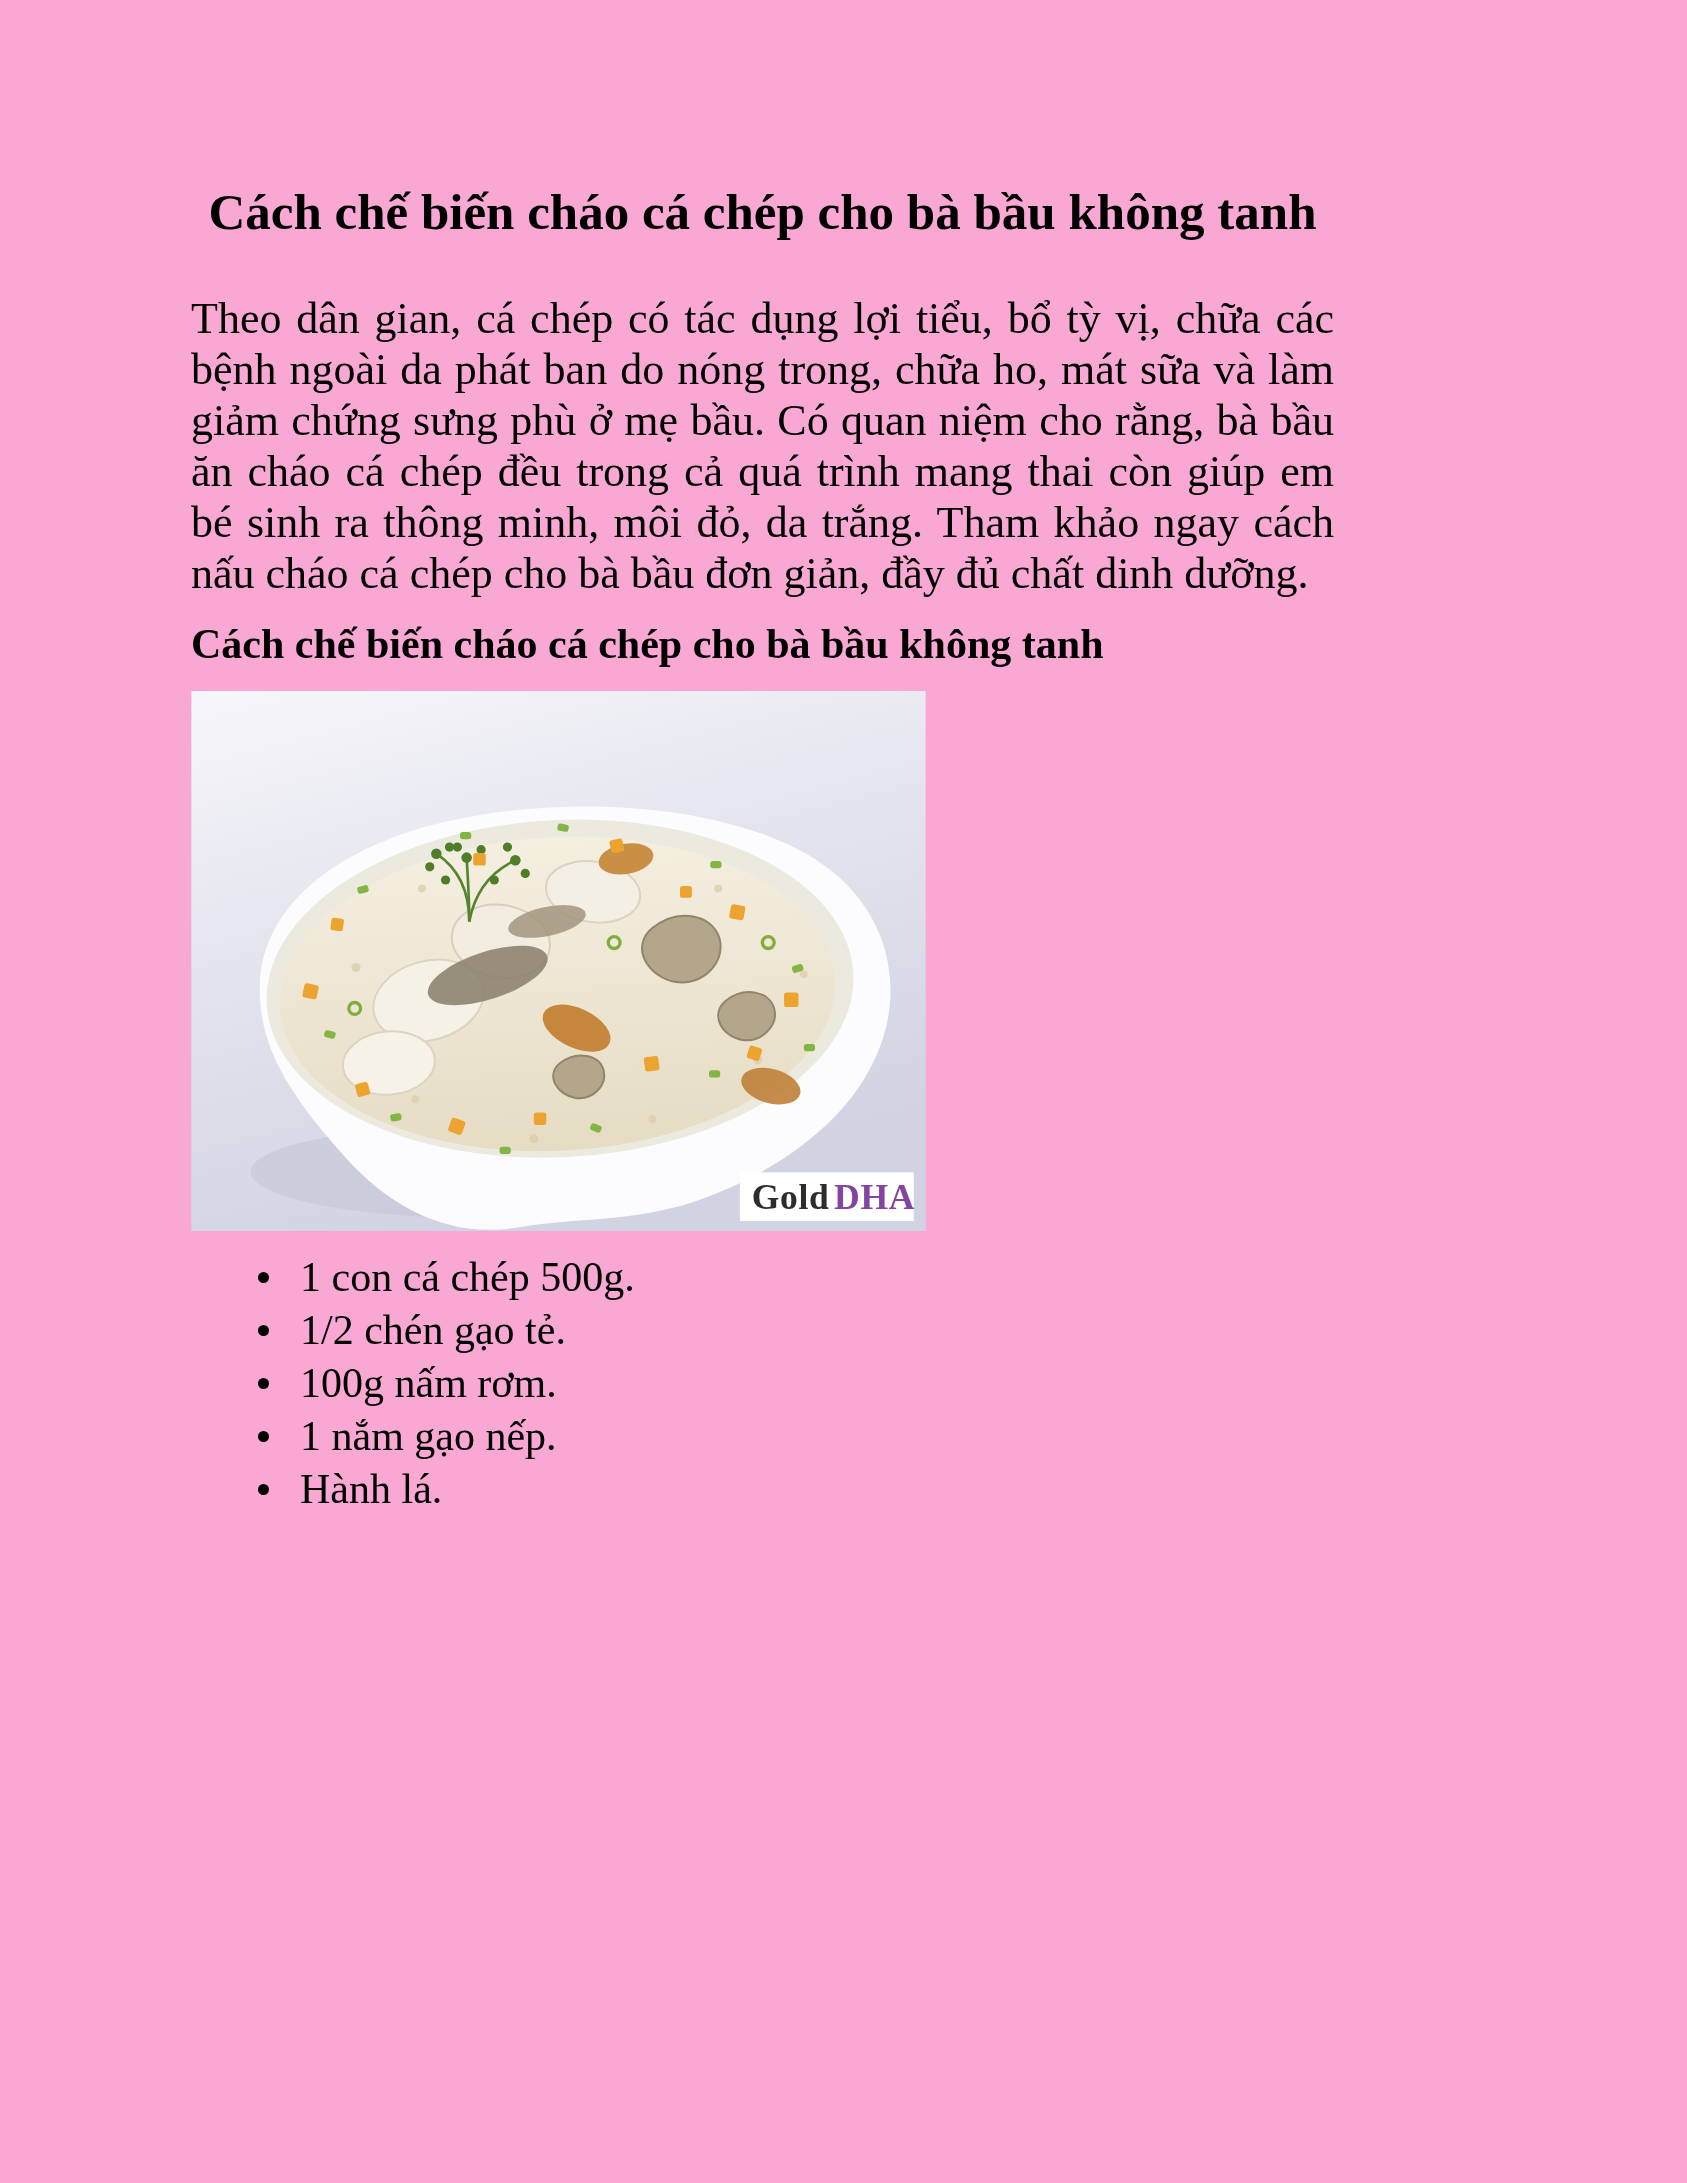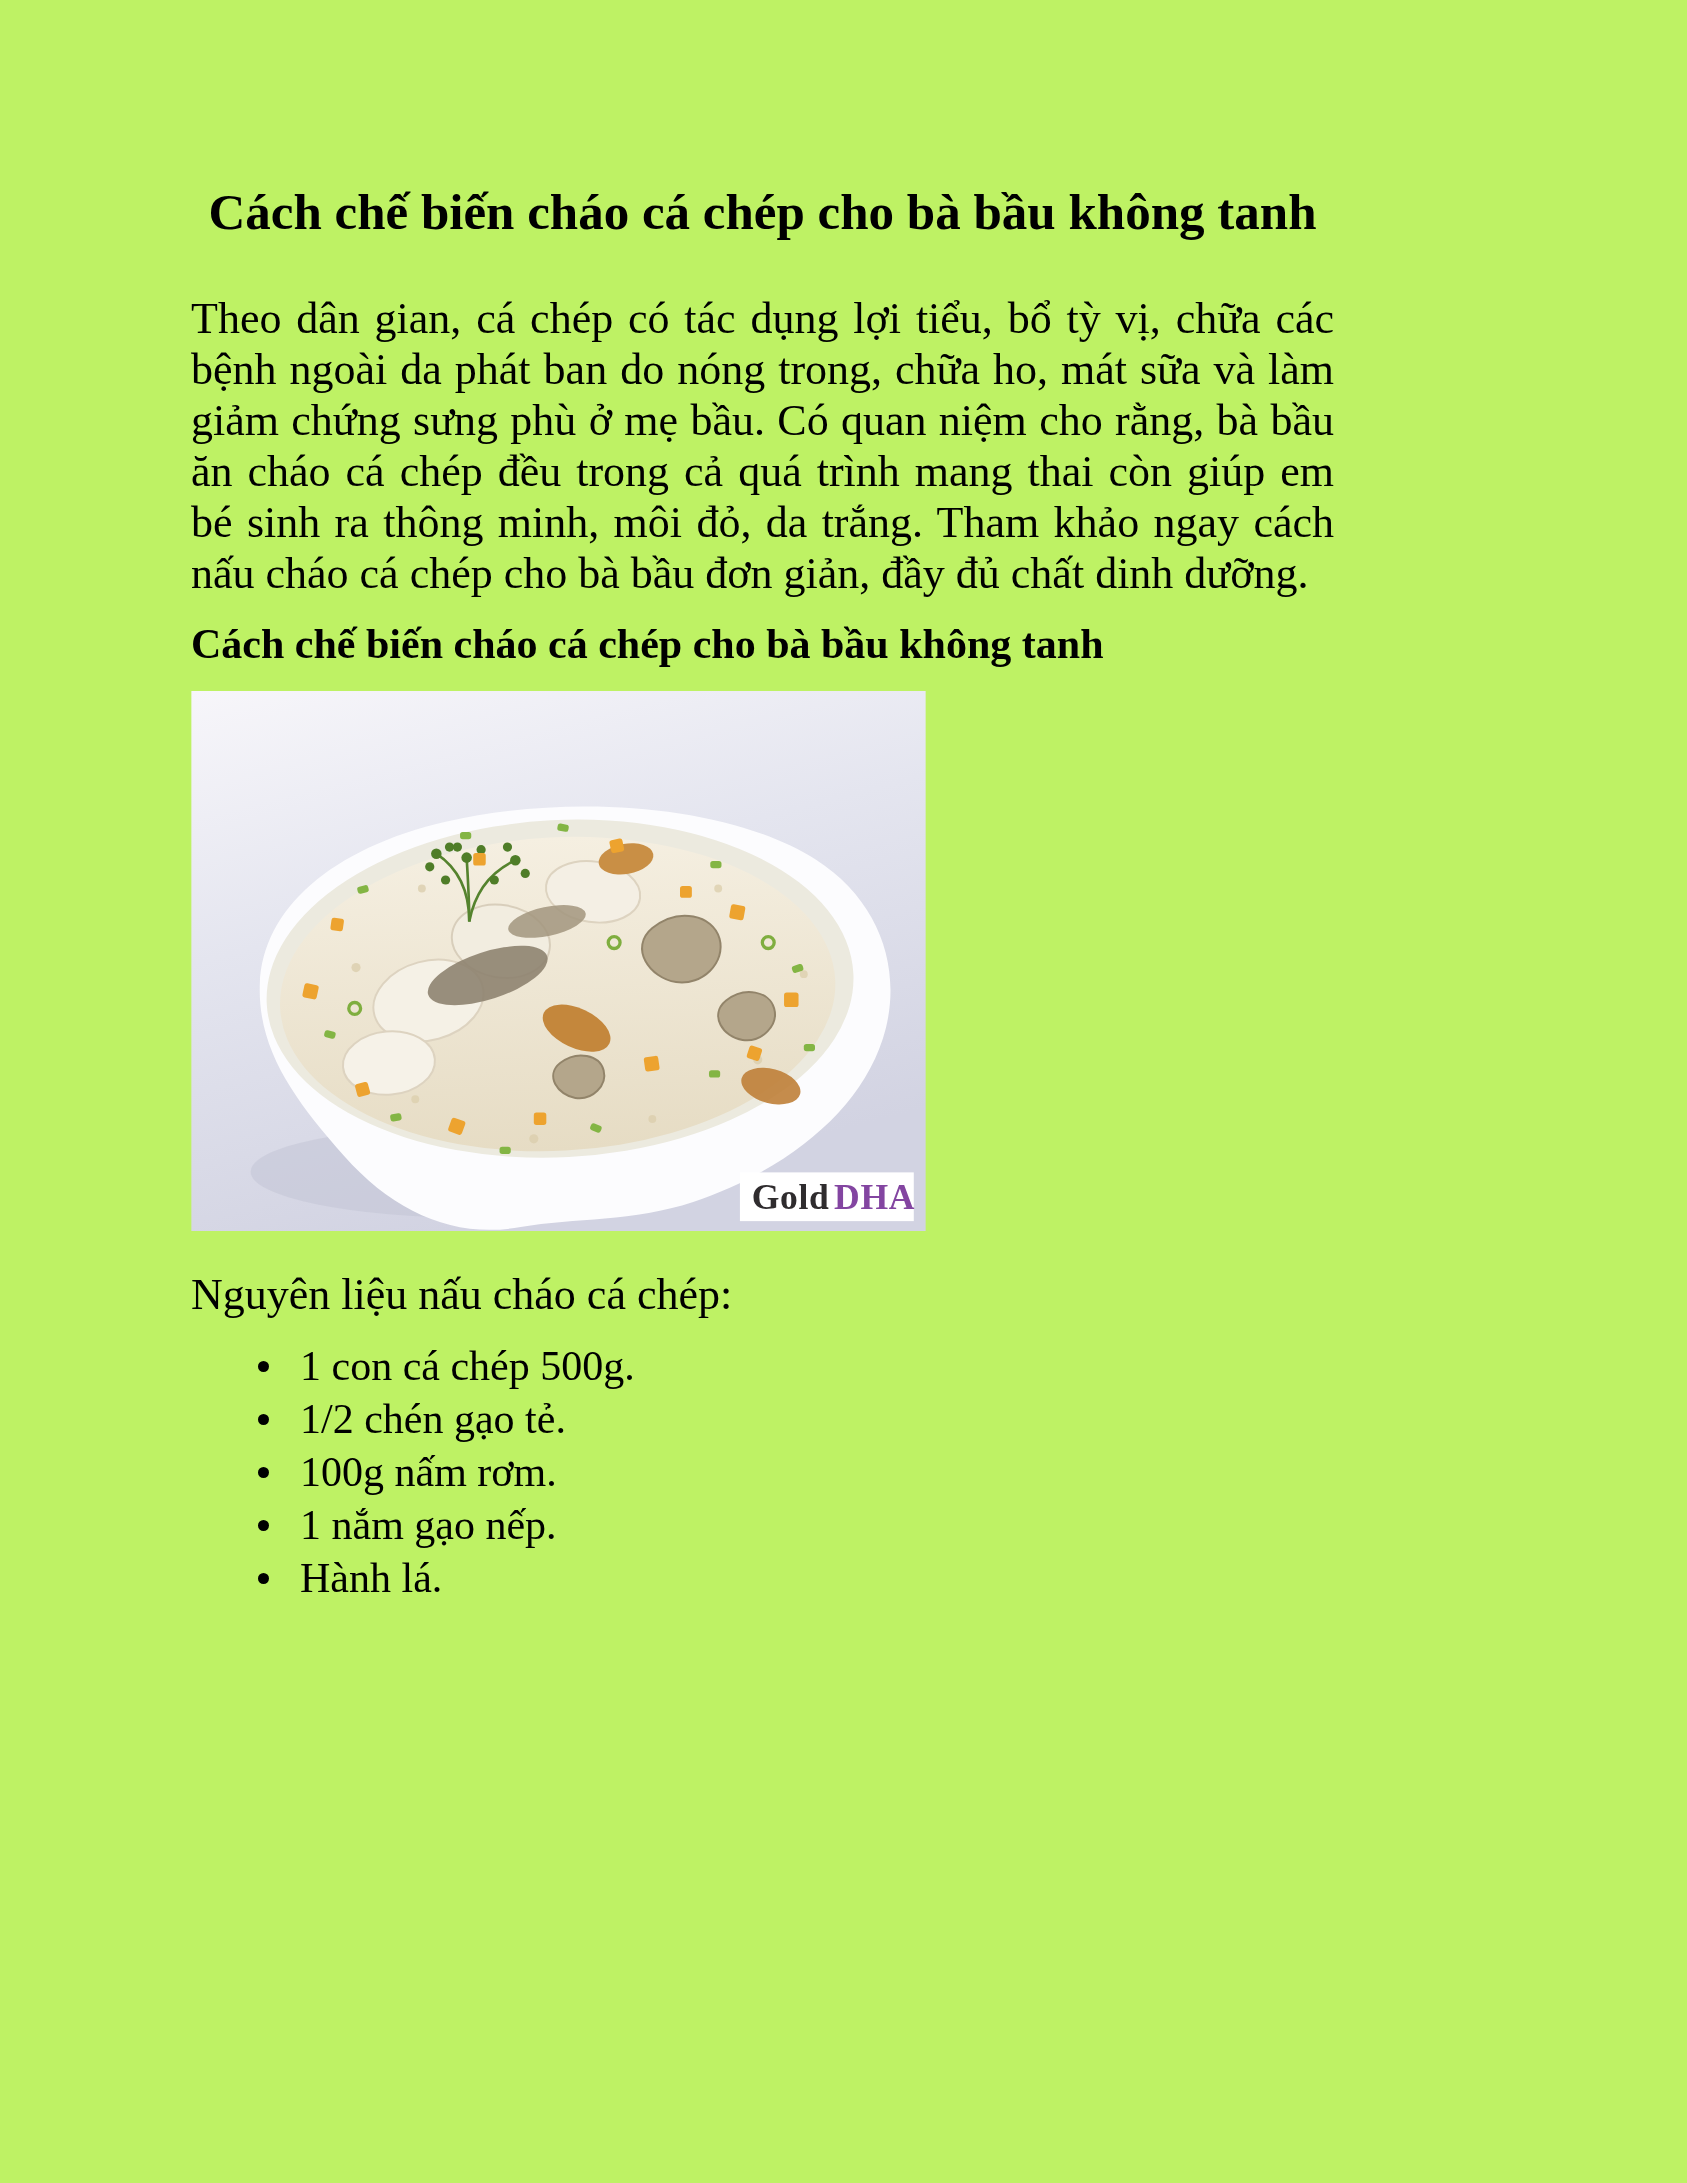--- a/index.html
+++ b/index.html
@@ -1,20 +1,20 @@
 <!DOCTYPE html>
 <html lang="vi" style="font-size:10.5px"><head>
 <meta charset="utf-8">
 <style>
   html, body { margin: 0; padding: 0; background: #ffffff; }
   .page {
     position: relative;
     width: 1687px;
     height: 2183px;
-    background: #bef264;
+    background: #f9a8d4;
     font-family: "Liberation Serif", serif;
     color: #000000;
     overflow: hidden;
   }
   .content {
     position: absolute;
     left: 191px;
     top: 0;
     width: 1143px;
   }
@@ -212,21 +212,20 @@
 
         <g>
           <rect x="833" y="731" width="264" height="74" fill="#ffffff"></rect>
           <text x="851" y="786" font-family="Liberation Serif, serif" font-size="54" font-weight="bold" letter-spacing="1">
             <tspan fill="#2f2c2e">Gold</tspan><tspan fill="#8345a1" dx="7">DHA</tspan>
           </text>
         </g>
       </svg>
     </figure>
 
-    <p class="body ingredients-label">Nguyên liệu nấu cháo cá chép:</p>
 
     <ul class="ingredients">
       <li>1 con cá chép 500g.</li>
       <li>1/2 chén gạo tẻ.</li>
       <li>100g nấm rơm.</li>
       <li>1 nắm gạo nếp.</li>
       <li>Hành lá.</li>
     </ul>
 
   </div>

